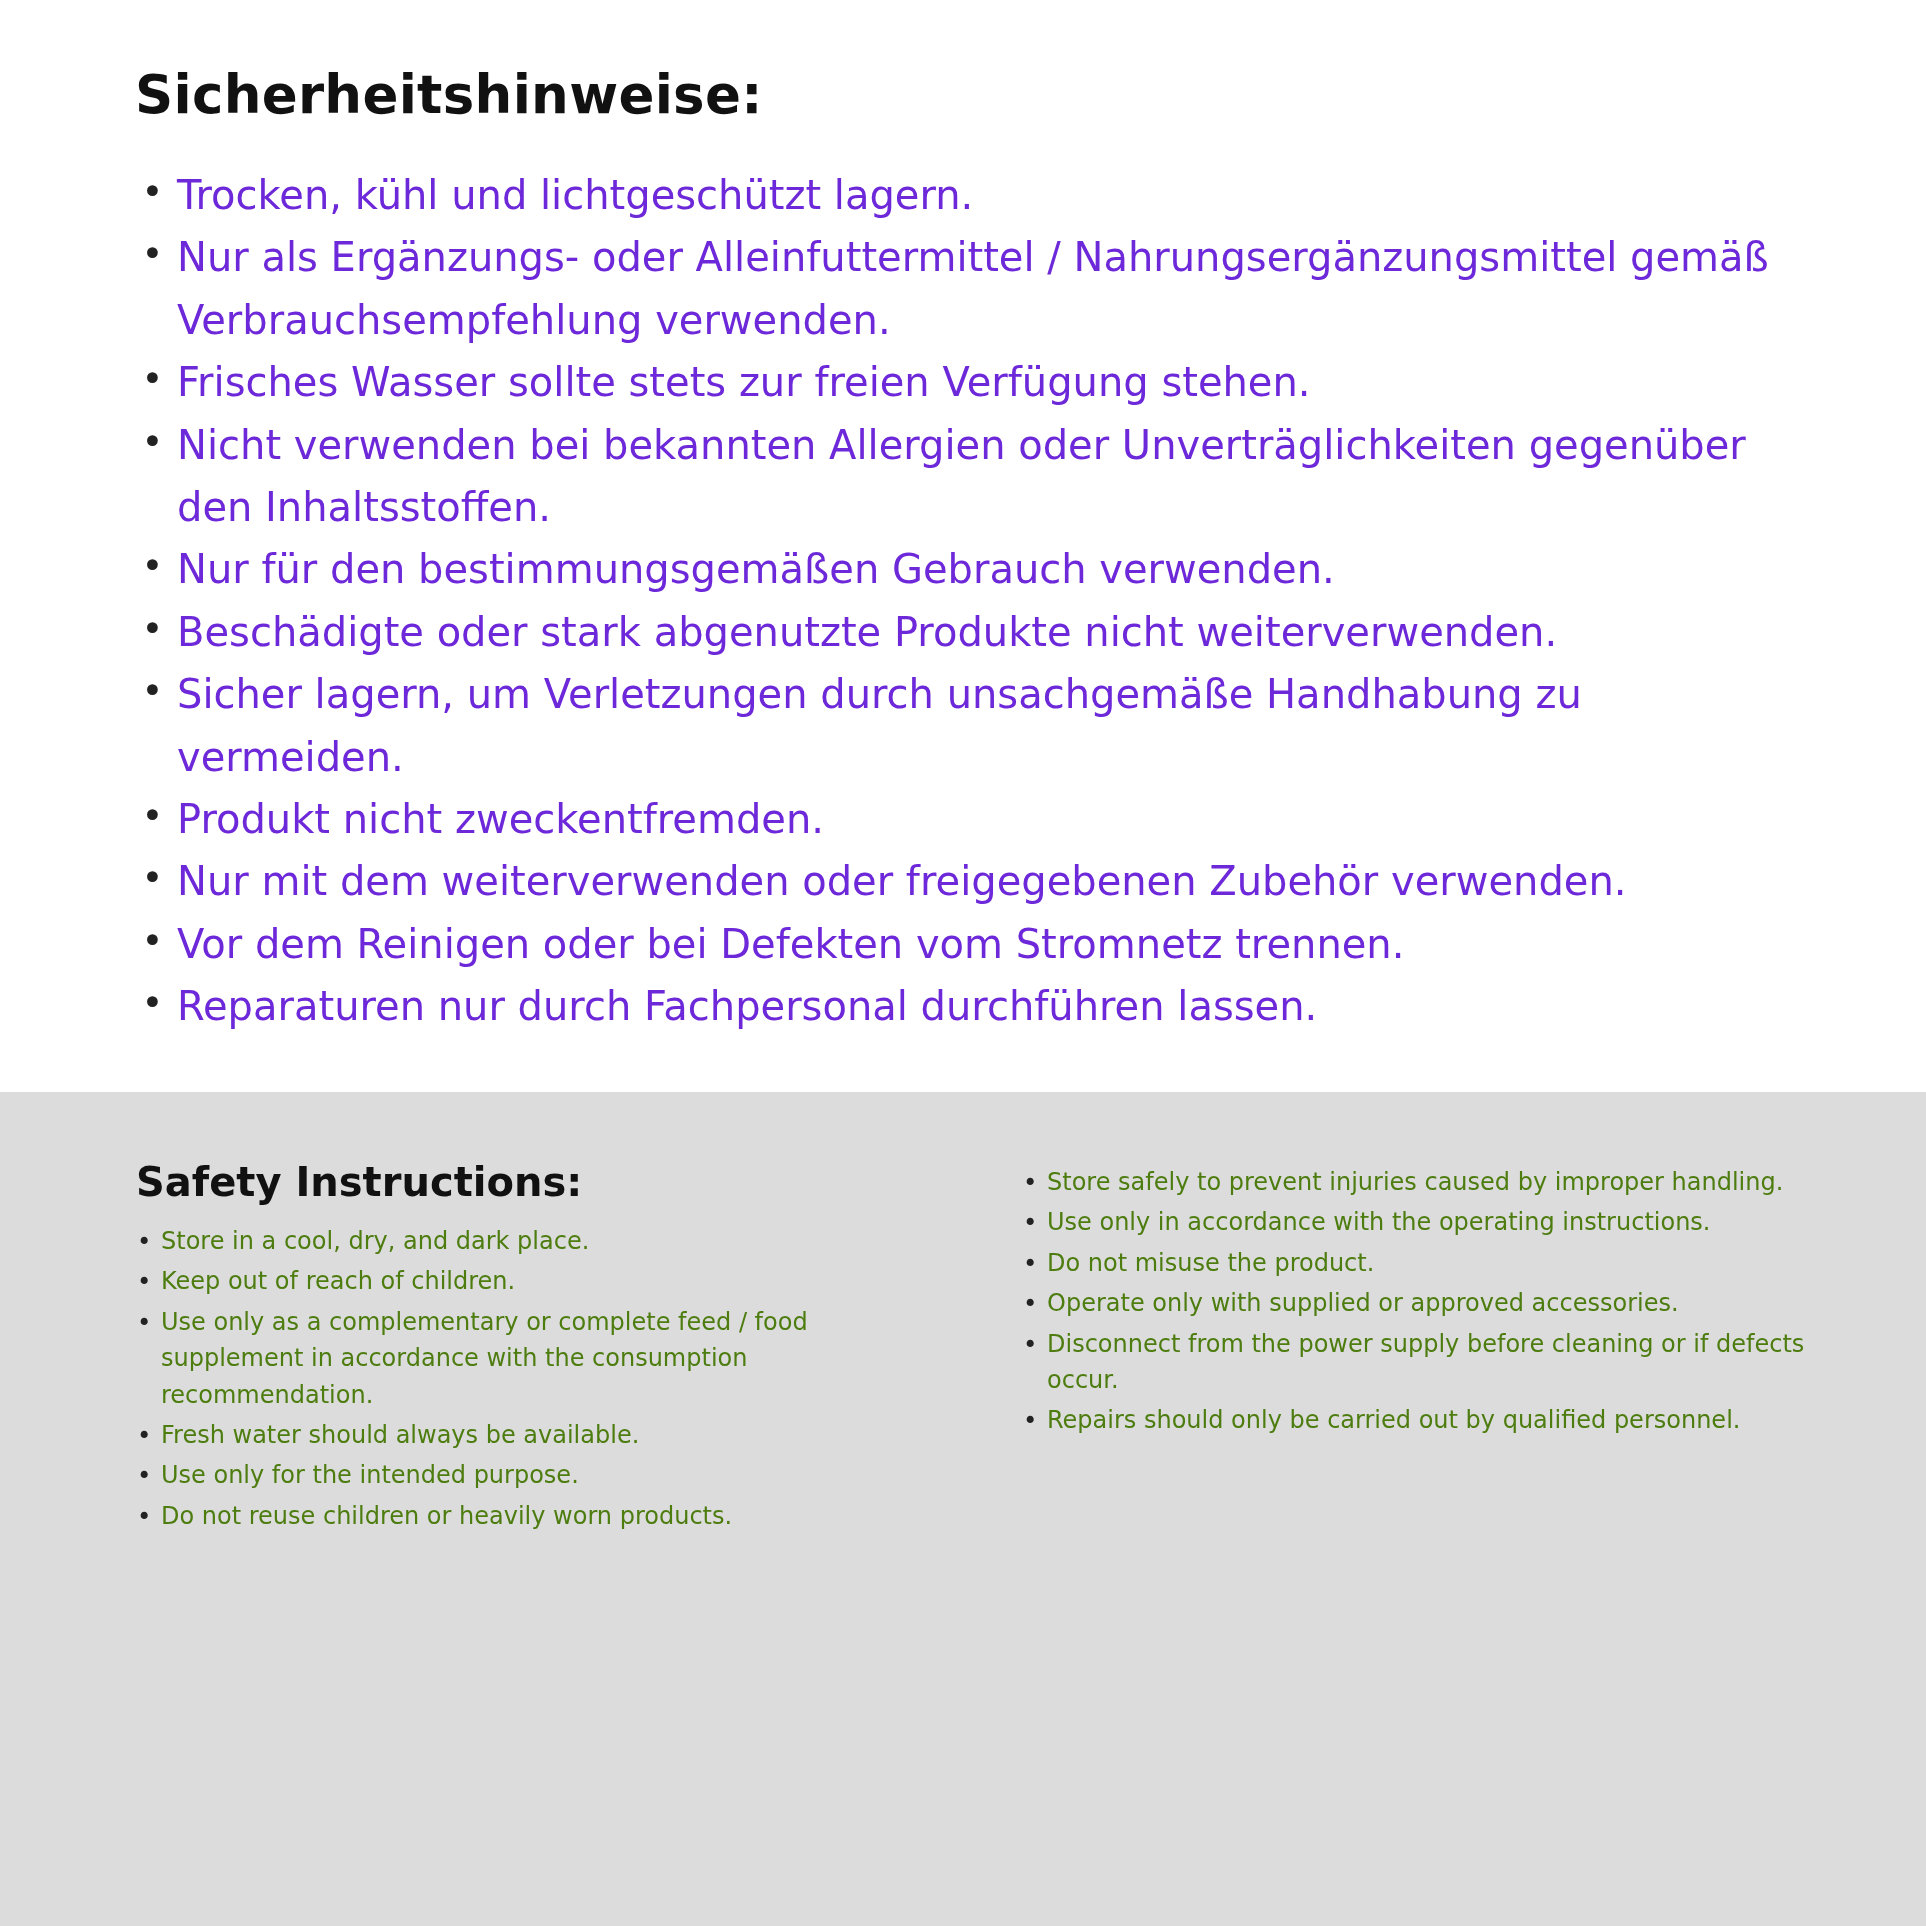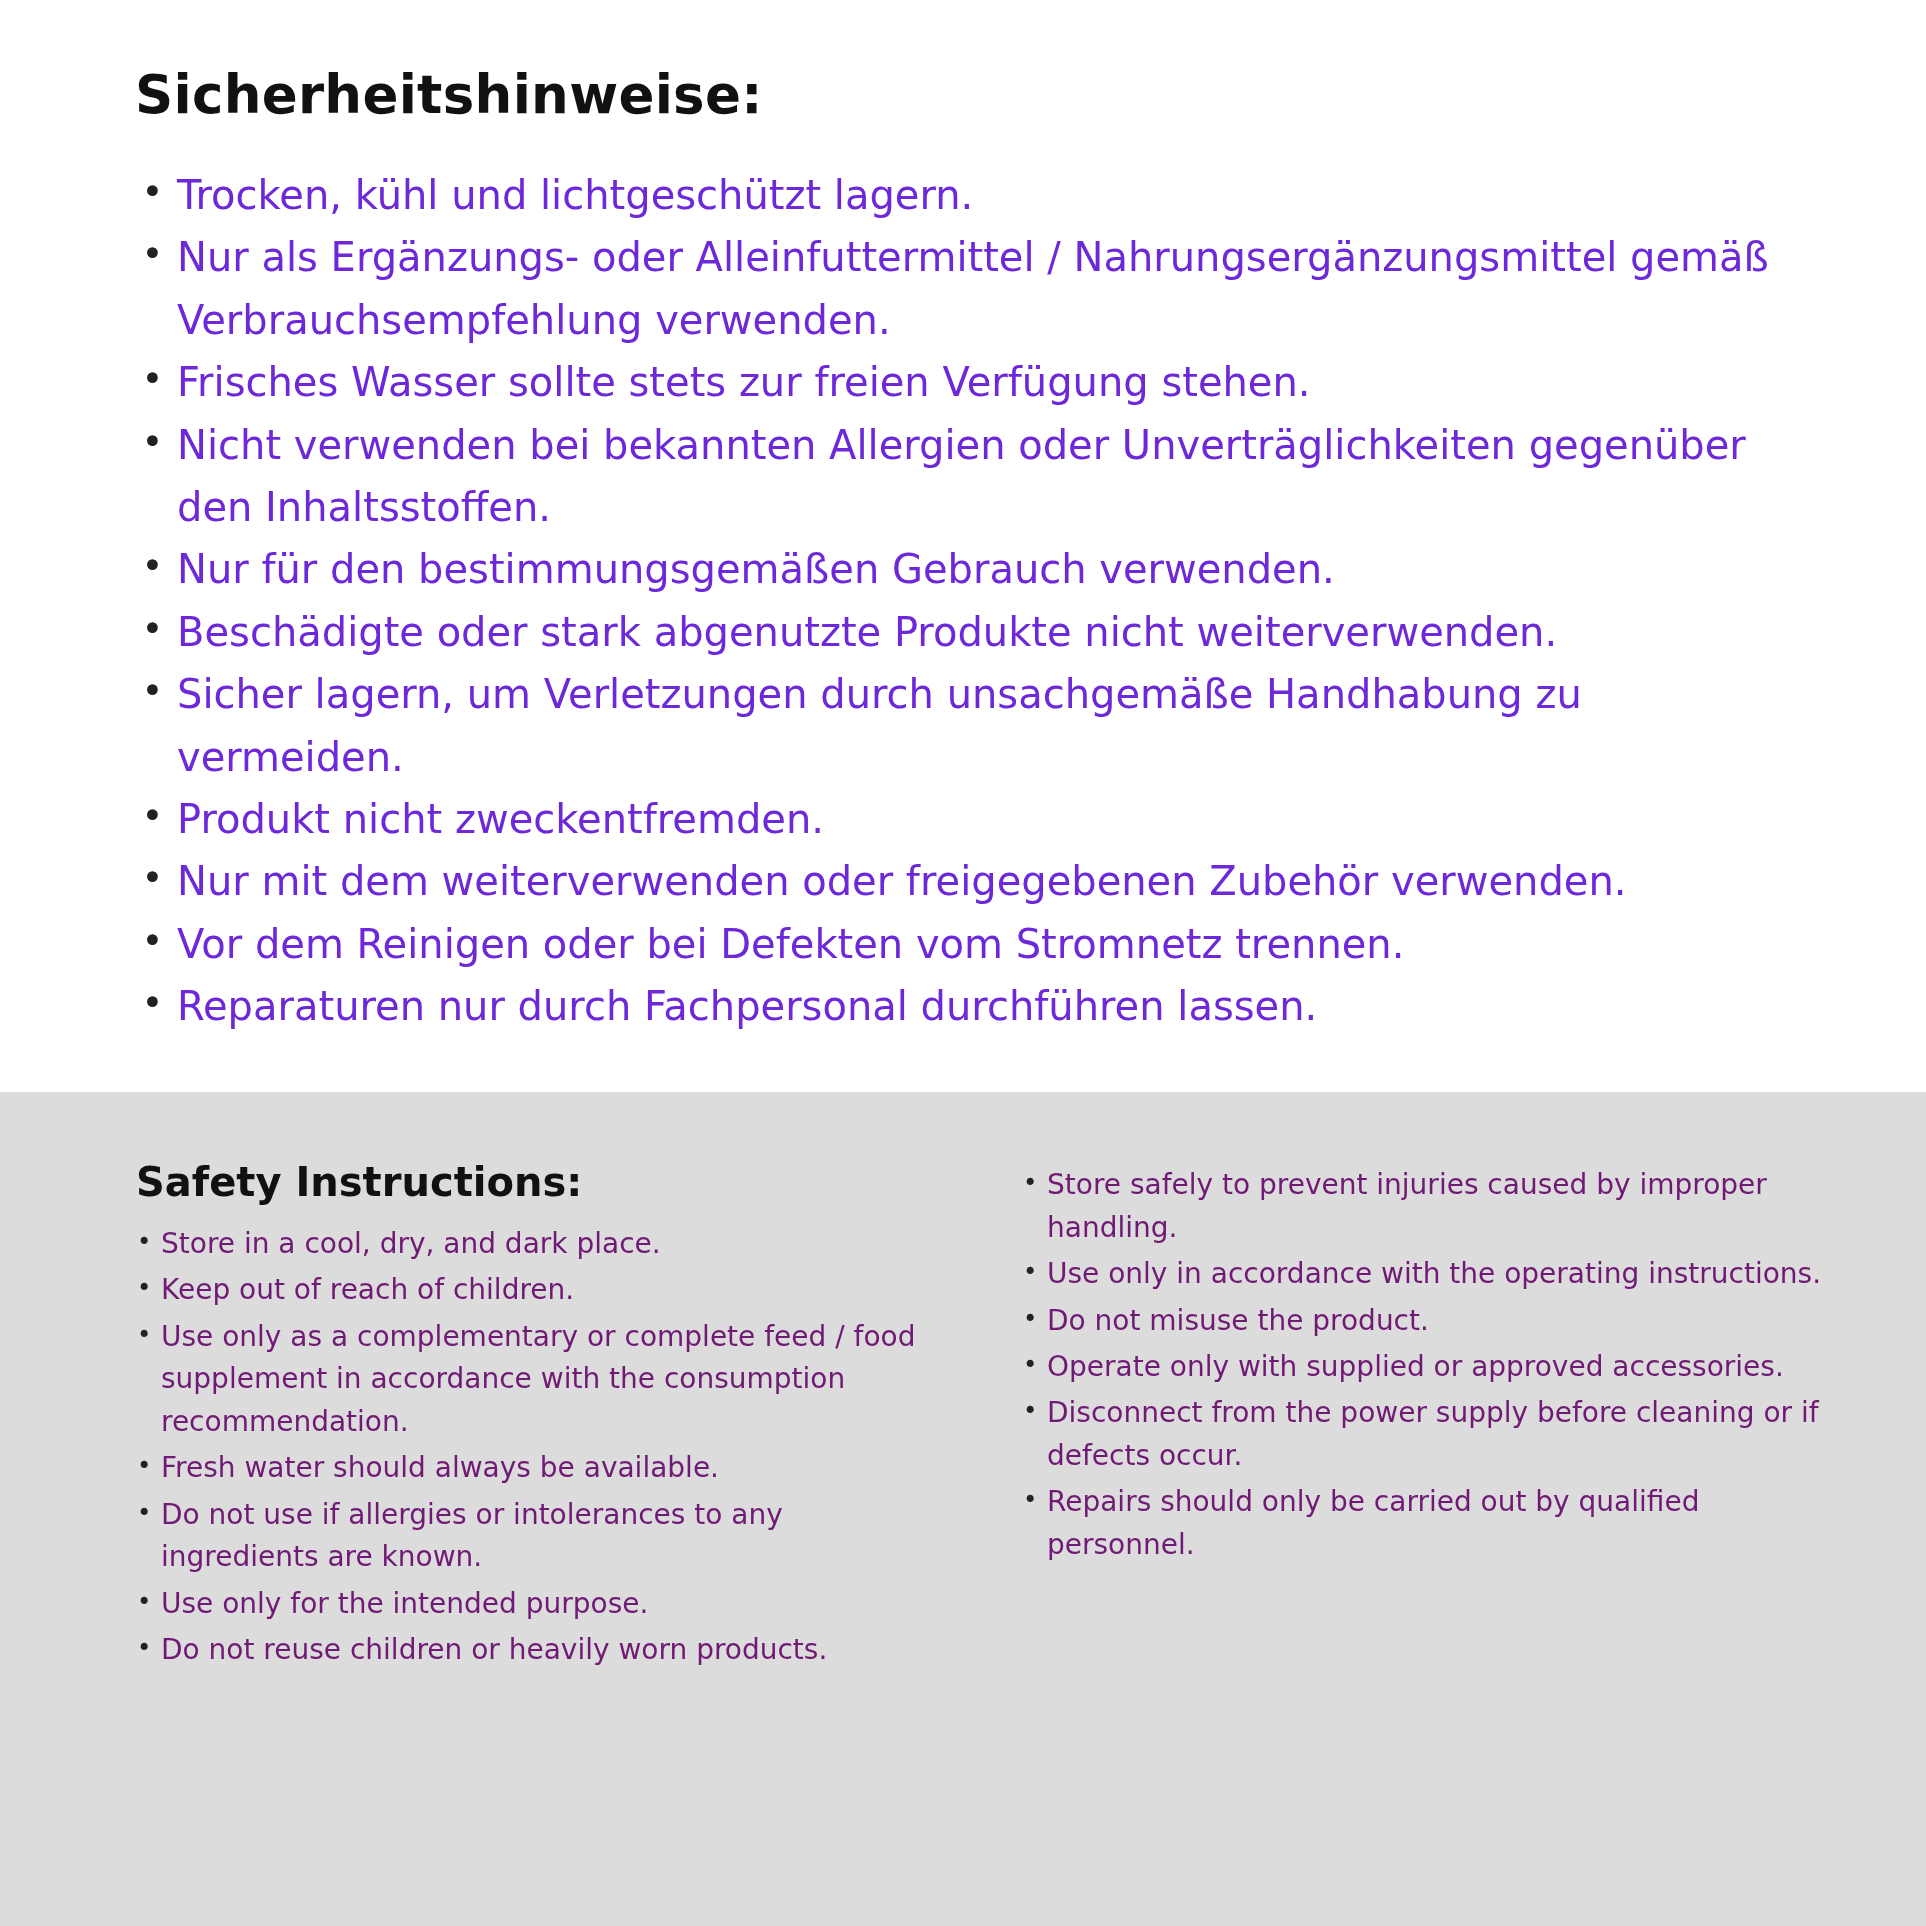--- a/index.html
+++ b/index.html
@@ -66,25 +66,25 @@
   .col {
     flex: 1 1 0;
   }
   .title-english {
     font-size: 40px;
     font-weight: 700;
     margin: 0 0 18px 8px;
     color: #111111;
   }
   .bullets-english li {
-    font-size: 28px;
+    font-size: 24px;
     line-height: 1.52;
     padding-left: 33px;
     position: relative;
-    color: #701a75;
+    color: #4d7c0f;
     margin-bottom: 3.9px;
   }
   .bullets-english li::before {
     content: "\2022";
     position: absolute;
     left: 9px;
     top: 0;
     font-size: 24.4px;
     color: #222222;
   }
@@ -116,21 +116,20 @@
 <div class="section-english">
 
   <div class="col col-left">
     <h2 class="title-english">Safety Instructions:</h2>
 
     <ul class="bullets bullets-english">
       <li>Store in a cool, dry, and dark place.</li>
       <li>Keep out of reach of children.</li>
       <li>Use only as a complementary or complete feed / food supplement in accordance with the consumption recommendation.</li>
       <li>Fresh water should always be available.</li>
-      <li>Do not use if allergies or intolerances to any ingredients are known.</li>
       <li>Use only for the intended purpose.</li>
       <li>Do not reuse children or heavily worn products.</li>
     </ul>
   </div>
 
   <div class="col col-right">
     <ul class="bullets bullets-english">
       <li>Store safely to prevent injuries caused by improper handling.</li>
       <li>Use only in accordance with the operating instructions.</li>
       <li>Do not misuse the product.</li>

